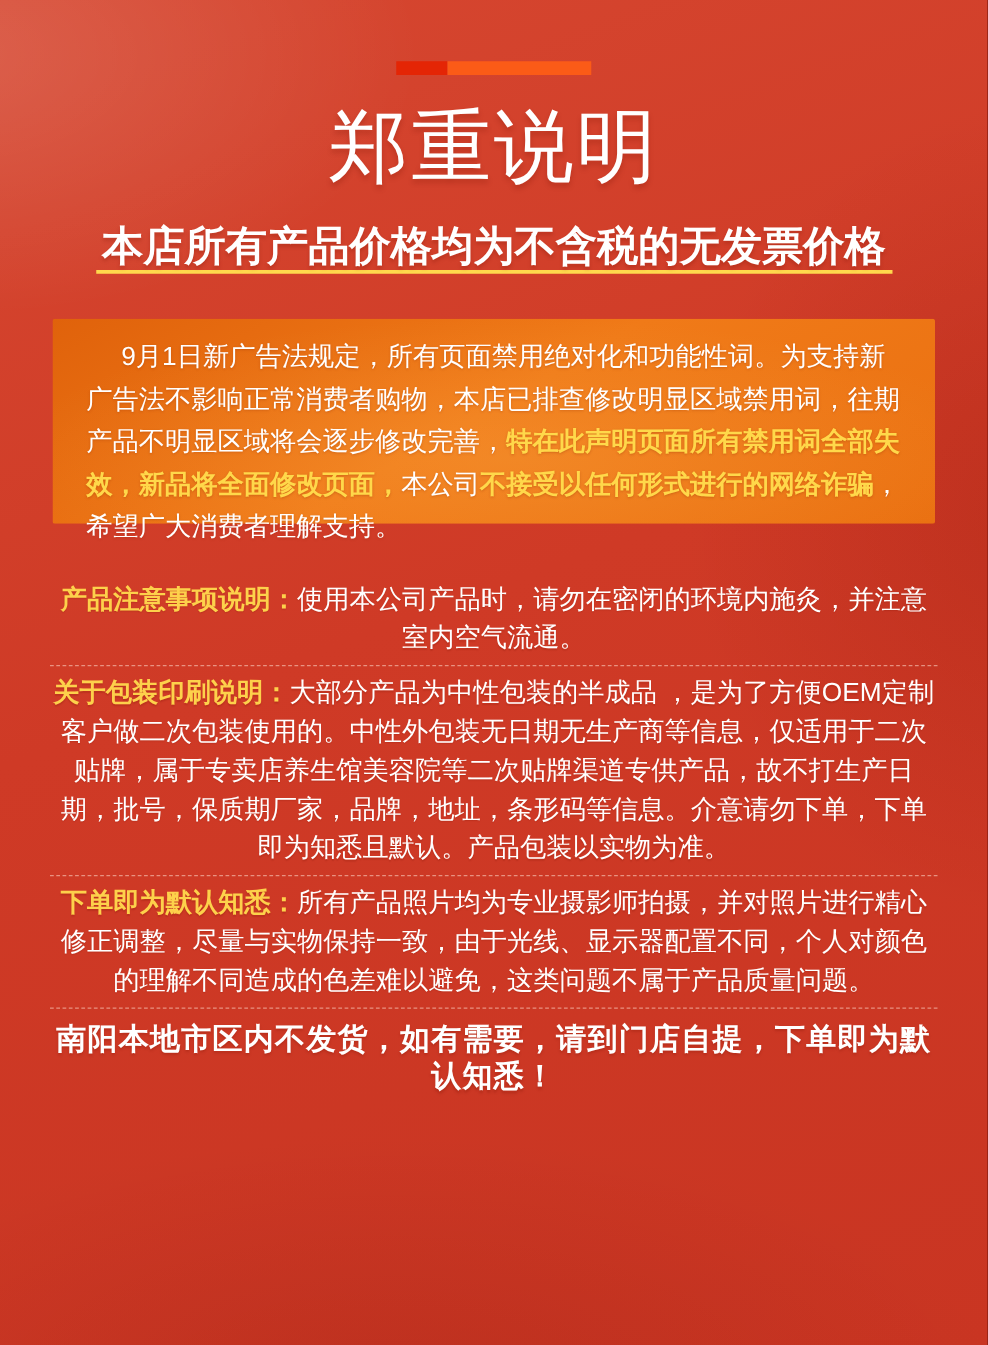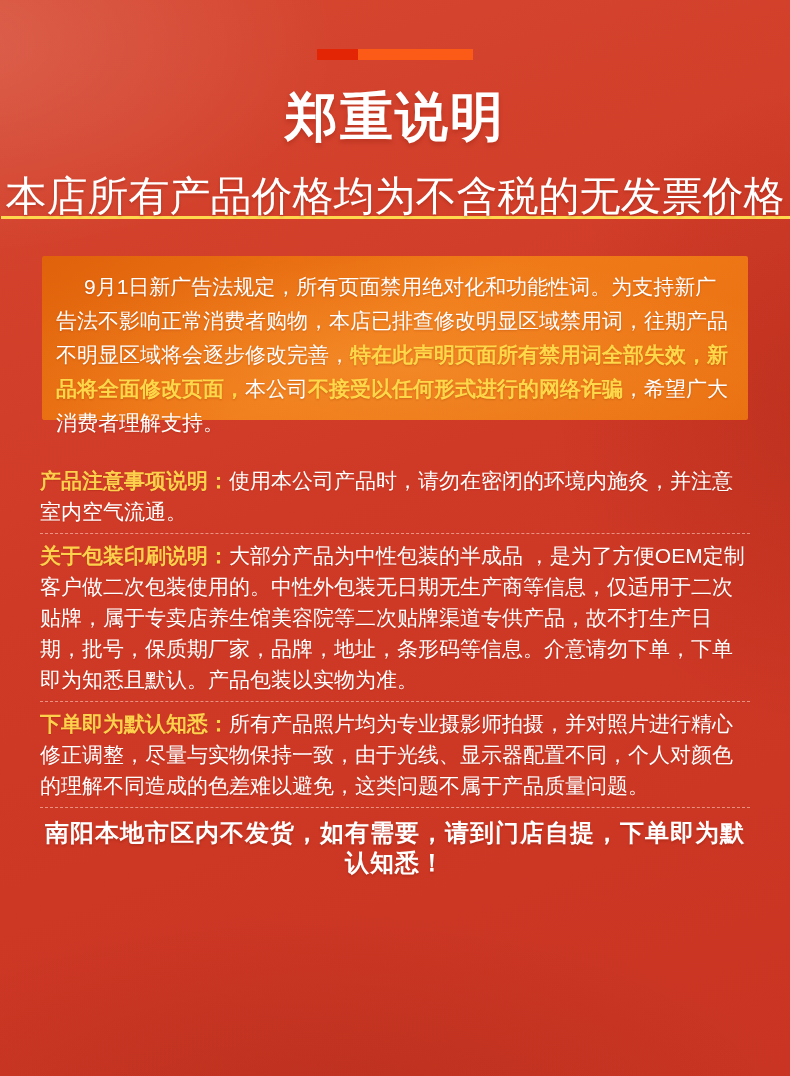--- a/index.html
+++ b/index.html
@@ -23,63 +23,64 @@
     width: 156px; height: 11px;
     margin: 49px auto 0;
     display: flex;
   }
   .deco-bar .seg-a { width: 41px; background: #e42505; }
   .deco-bar .seg-b { flex: 1; background: #fb5b17; }
 
   .title {
     margin-top: 20px;
     text-align: center;
-    font-size: 53px;
+    font-size: 64px;
     line-height: 74px;
-    font-weight: bold;
+    font-weight: normal;
     letter-spacing: 2px;
     color: #ffffff;
     text-shadow: 0 3px 4px rgba(120,20,5,0.25);
   }
 
   .subtitles { margin-top: 26px; text-align: center; }
   .subtitle-line { line-height: 33px; margin-bottom: 9px; }
   .subtitle-line .u {
     display: inline-block;
-    font-size: 41px;
-    font-weight: normal;
+    font-size: 33px;
+    font-weight: bold;
     color: #ffffff;
     padding: 0 5px 3px;
     border-bottom: 3px solid #ffd84d;
     text-shadow: 0 2px 3px rgba(120,20,5,0.25);
     white-space: pre;
   }
 
   .notice-box {
     margin: 35px 42px 0;
     height: 164px;
-    padding: 14px 14px;
+    padding: 14px 27px;
     background:
       radial-gradient(ellipse 540px 150px at 52% 68%, rgba(255,190,90,0.22), rgba(255,190,90,0) 75%),
       linear-gradient(150deg, #e0620b 0%, #f07a18 48%, #ea7011 100%);
     border-radius: 2px;
   }
   .notice-box p {
     font-size: 21px;
     line-height: 34px;
     text-indent: 28px;
     color: #ffffff;
     text-shadow: 0 1px 2px rgba(140,40,0,0.3);
   }
   .notice-box .em { color: #ffd84a; font-weight: bold; }
 
   .sections { margin: 39px 40px 0; }
   .section {
     padding: 6px 0;
     border-bottom: 1px dashed rgba(255,220,205,0.55);
+    text-align: center;
   }
   .section p {
     font-size: 21px;
     line-height: 31px;
     color: #ffffff;
     text-shadow: 0 1px 1px rgba(120,20,5,0.2);
   }
   .section .label { color: #fdd14b; font-weight: bold; }
   .section .body-text { color: #ffffff; }
 

